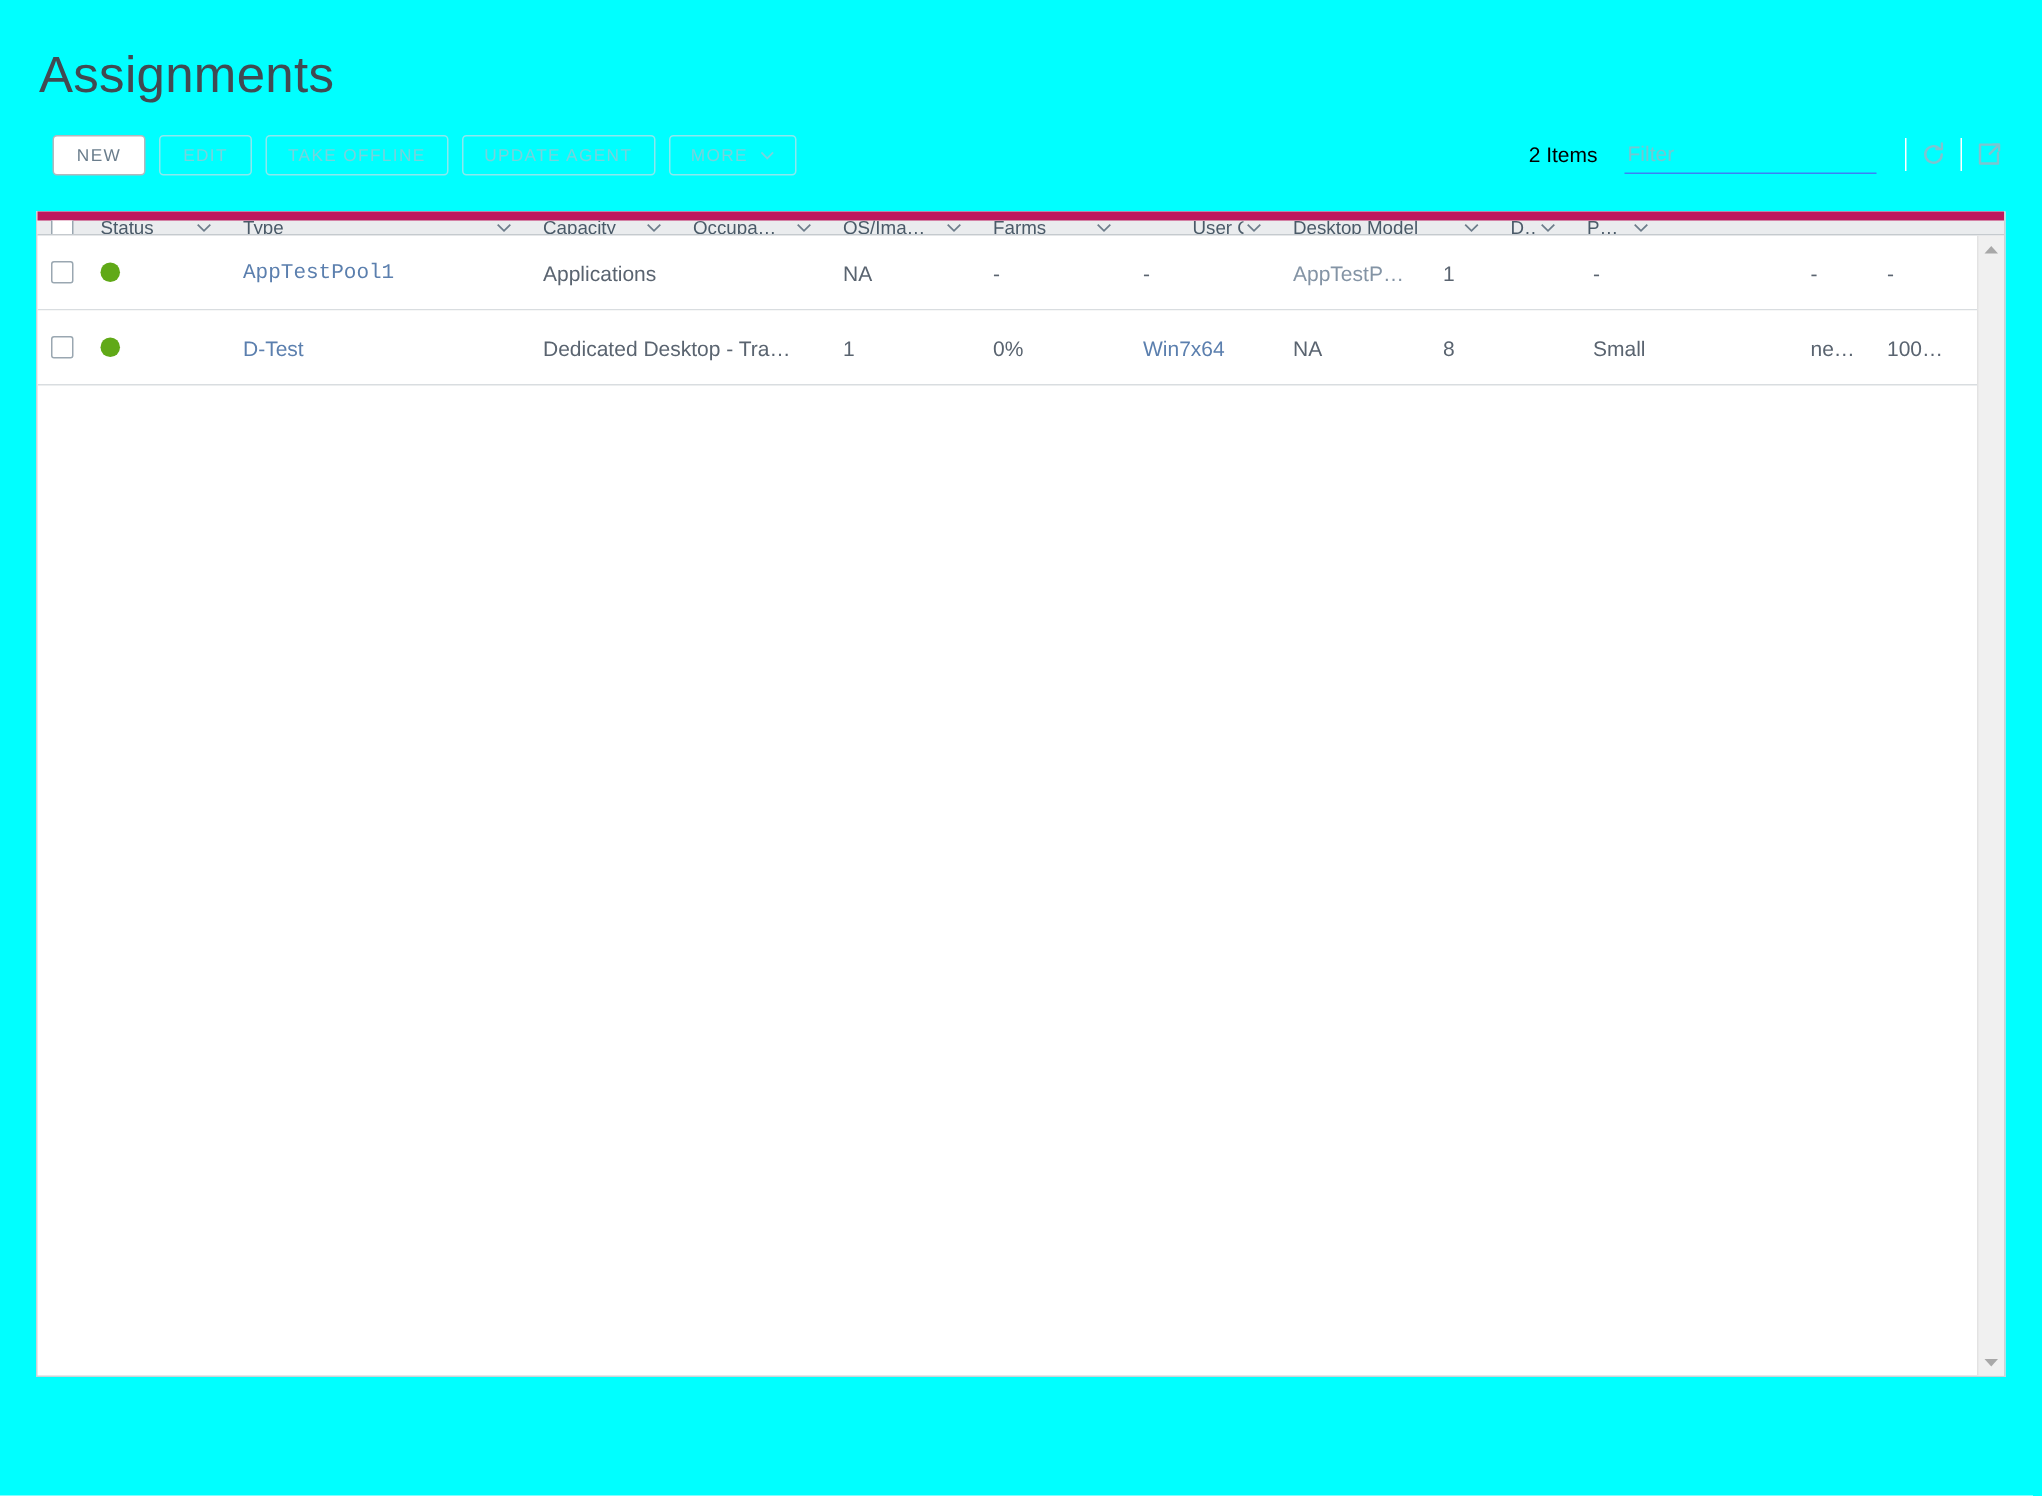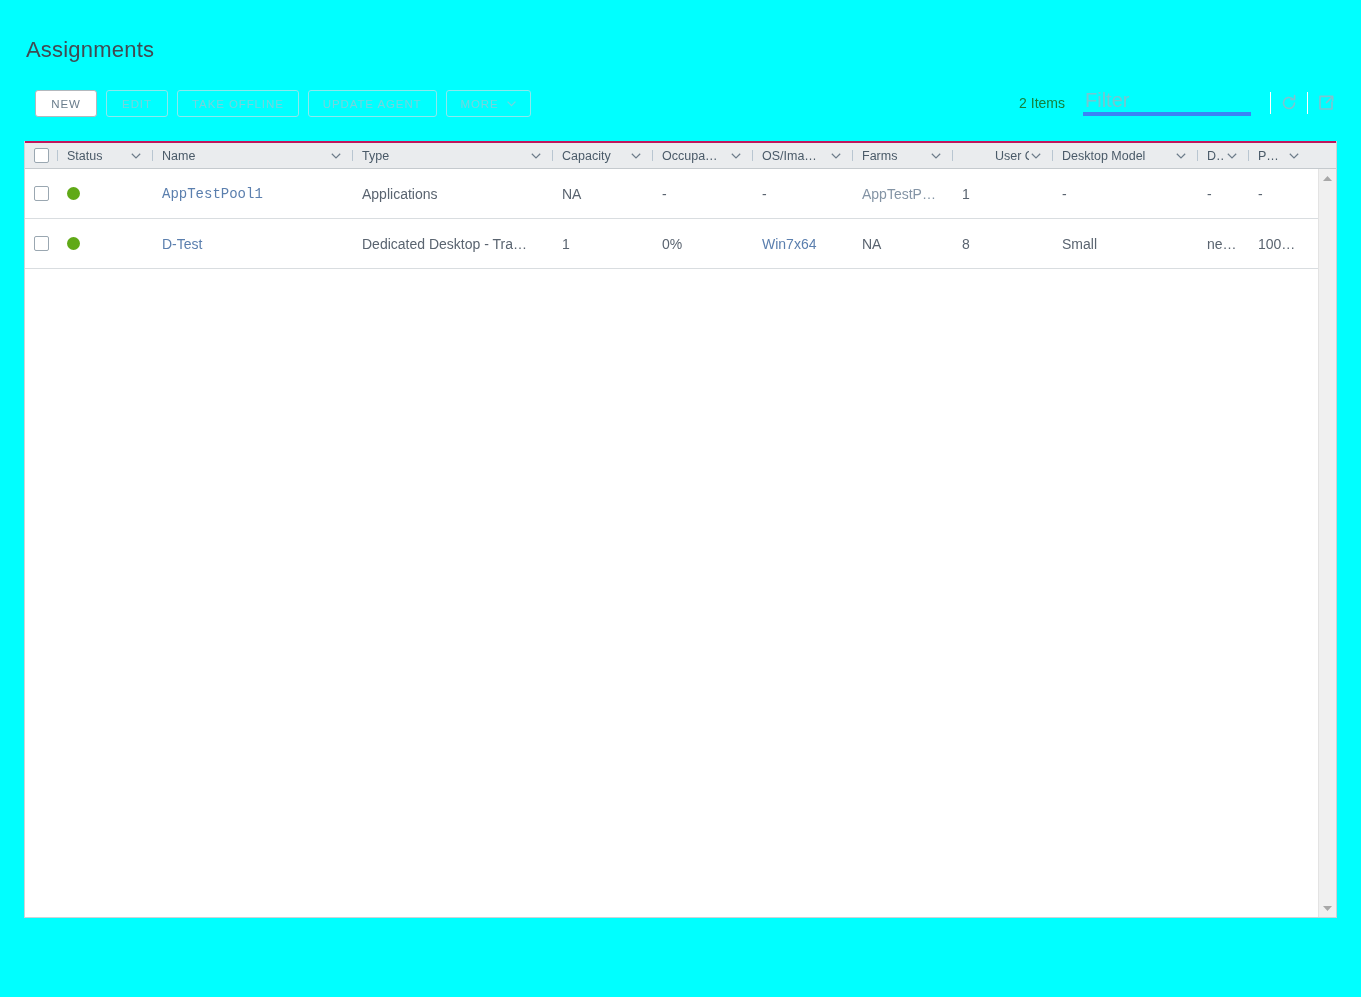--- a/index.html
+++ b/index.html
@@ -20,21 +20,21 @@
     left: 0; top: 0;
     width: 1361px;
     height: 997px;
   }
 
   
   .page-title {
     position: absolute;
     left: 26px;
     top: 33px;
-    font-size: 22px;
+    font-size: 34px;
     font-weight: 400;
     color: #414a52;
     letter-spacing: 0.2px;
     line-height: 34px;
   }
 
   
   .toolbar {
     position: absolute;
     left: 24px;
@@ -84,36 +84,36 @@
   .toolbar-right {
     position: absolute;
     right: 24px;
     top: 88px;
     display: flex;
     align-items: center;
     height: 30px;
   }
   .items-count {
     font-size: 14px;
-    color: #15803d;
+    color: #000000;
     margin-right: 18px;
     white-space: nowrap;
   }
   .filter-wrap {
     position: relative;
     width: 168px;
     margin-right: 12px;
   }
   .filter-input {
     width: 168px;
     height: 26px;
     border: none;
-    border-bottom: 4px solid #3b82f6;
+    border-bottom: 1px solid #3b82f6;
     background: transparent;
-    font-size: 20px;
+    font-size: 14px;
     color: #47525d;
     outline: none;
     padding: 0 2px 2px 2px;
     font-family: "Liberation Sans", sans-serif;
   }
   .filter-input::placeholder { color: #76c6d0; }
 
   .vdiv {
     width: 1px;
     height: 22px;
@@ -138,23 +138,23 @@
     width: 1313px;
     height: 777px;
     background: #ffffff;
     border: 1px solid #cdd2d6;
     border-top: none;
     display: flex;
     flex-direction: column;
   }
 
   .grid-head {
-    height: 28px;
+    height: 16px;
     background: #eaecee;
-    border-top: 2px solid #be185d;
+    border-top: 6px solid #be185d;
     border-bottom: 1px solid #c5cace;
     display: flex;
     align-items: stretch;
     flex: 0 0 auto;
   }
   .hcell {
     display: flex;
     align-items: center;
     position: relative;
     font-size: 12.5px;
@@ -324,28 +324,20 @@
         <div class="cbx"></div>
       </div>
       <div class="hcell" id="hc0" style="width: 95px;">
         <span class="hlabel">Status</span>
         <span class="hcaret">
           <svg width="10" height="6" viewBox="0 0 10 6">
               <path d="M0.8 0.8 L5 4.9 L9.2 0.8" fill="none" stroke="#6d7c8a" stroke-width="1.2"></path>
             </svg>
         </span>
       </div>
-      <div class="hcell" id="hc1" style="width: 200px;">
-        <span class="hlabel">Name</span>
-        <span class="hcaret">
-          <svg width="10" height="6" viewBox="0 0 10 6">
-              <path d="M0.8 0.8 L5 4.9 L9.2 0.8" fill="none" stroke="#6d7c8a" stroke-width="1.2"></path>
-            </svg>
-        </span>
-      </div>
       <div class="hcell" id="hc2" style="width: 200px;">
         <span class="hlabel">Type</span>
         <span class="hcaret">
           <svg width="10" height="6" viewBox="0 0 10 6">
               <path d="M0.8 0.8 L5 4.9 L9.2 0.8" fill="none" stroke="#6d7c8a" stroke-width="1.2"></path>
             </svg>
         </span>
       </div>
       <div class="hcell" id="hc3" style="width: 100px;">
         <span class="hlabel">Capacity</span>

